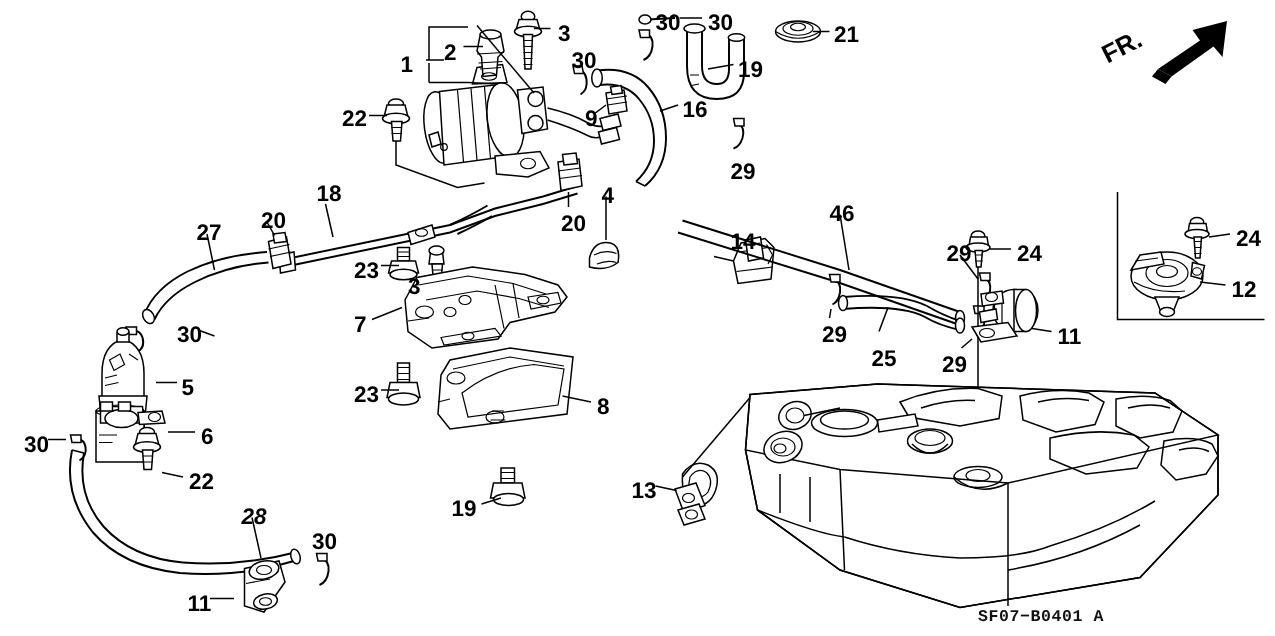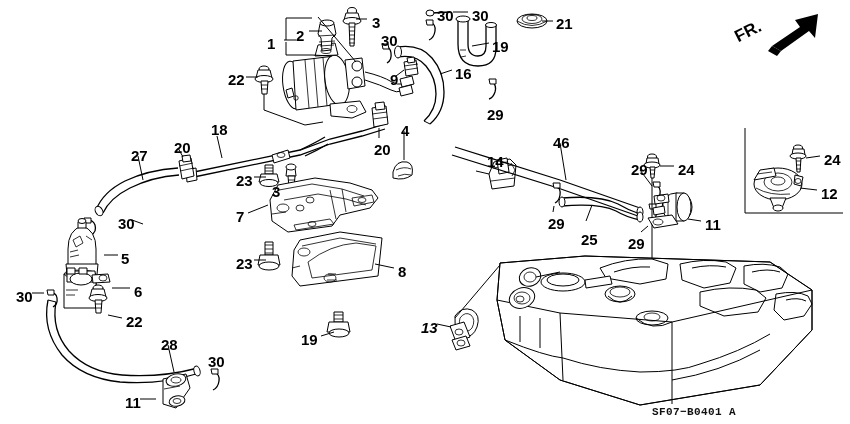--- a/index.html
+++ b/index.html
@@ -549,23 +549,23 @@
       <div class="callout" style="left: 272px; top: 184px;">3</div>
       <div class="callout" style="left: 236px; top: 209px;">7</div>
       <div class="callout" style="left: 236px; top: 256px;">23</div>
       <div class="callout" style="left: 398px; top: 264px;">8</div>
       <div class="callout" style="left: 301px; top: 332px;">19</div>
       <div class="callout" style="left: 118px; top: 216px;">30</div>
       <div class="callout" style="left: 121px; top: 251px;">5</div>
       <div class="callout" style="left: 134px; top: 284px;">6</div>
       <div class="callout" style="left: 126px; top: 314px;">22</div>
       <div class="callout" style="left: 16px; top: 289px;">30</div>
-      <div class="callout" style="left: 161px; top: 337px;">28</div>
+      <div class="callout" style="left: 161px; top: 337px; font-style: italic;">28</div>
       <div class="callout" style="left: 208px; top: 354px;">30</div>
       <div class="callout" style="left: 125px; top: 395px;">11</div>
-      <div class="callout" style="left: 421px; top: 320px; font-style: italic;">13</div>
+      <div class="callout" style="left: 421px; top: 320px;">13</div>
     </div>
 
   <div id="fr-label">FR.</div>
 
   <div id="part-code">SF07−B0401 A</div>
 
 </div>
 
 </body></html>

